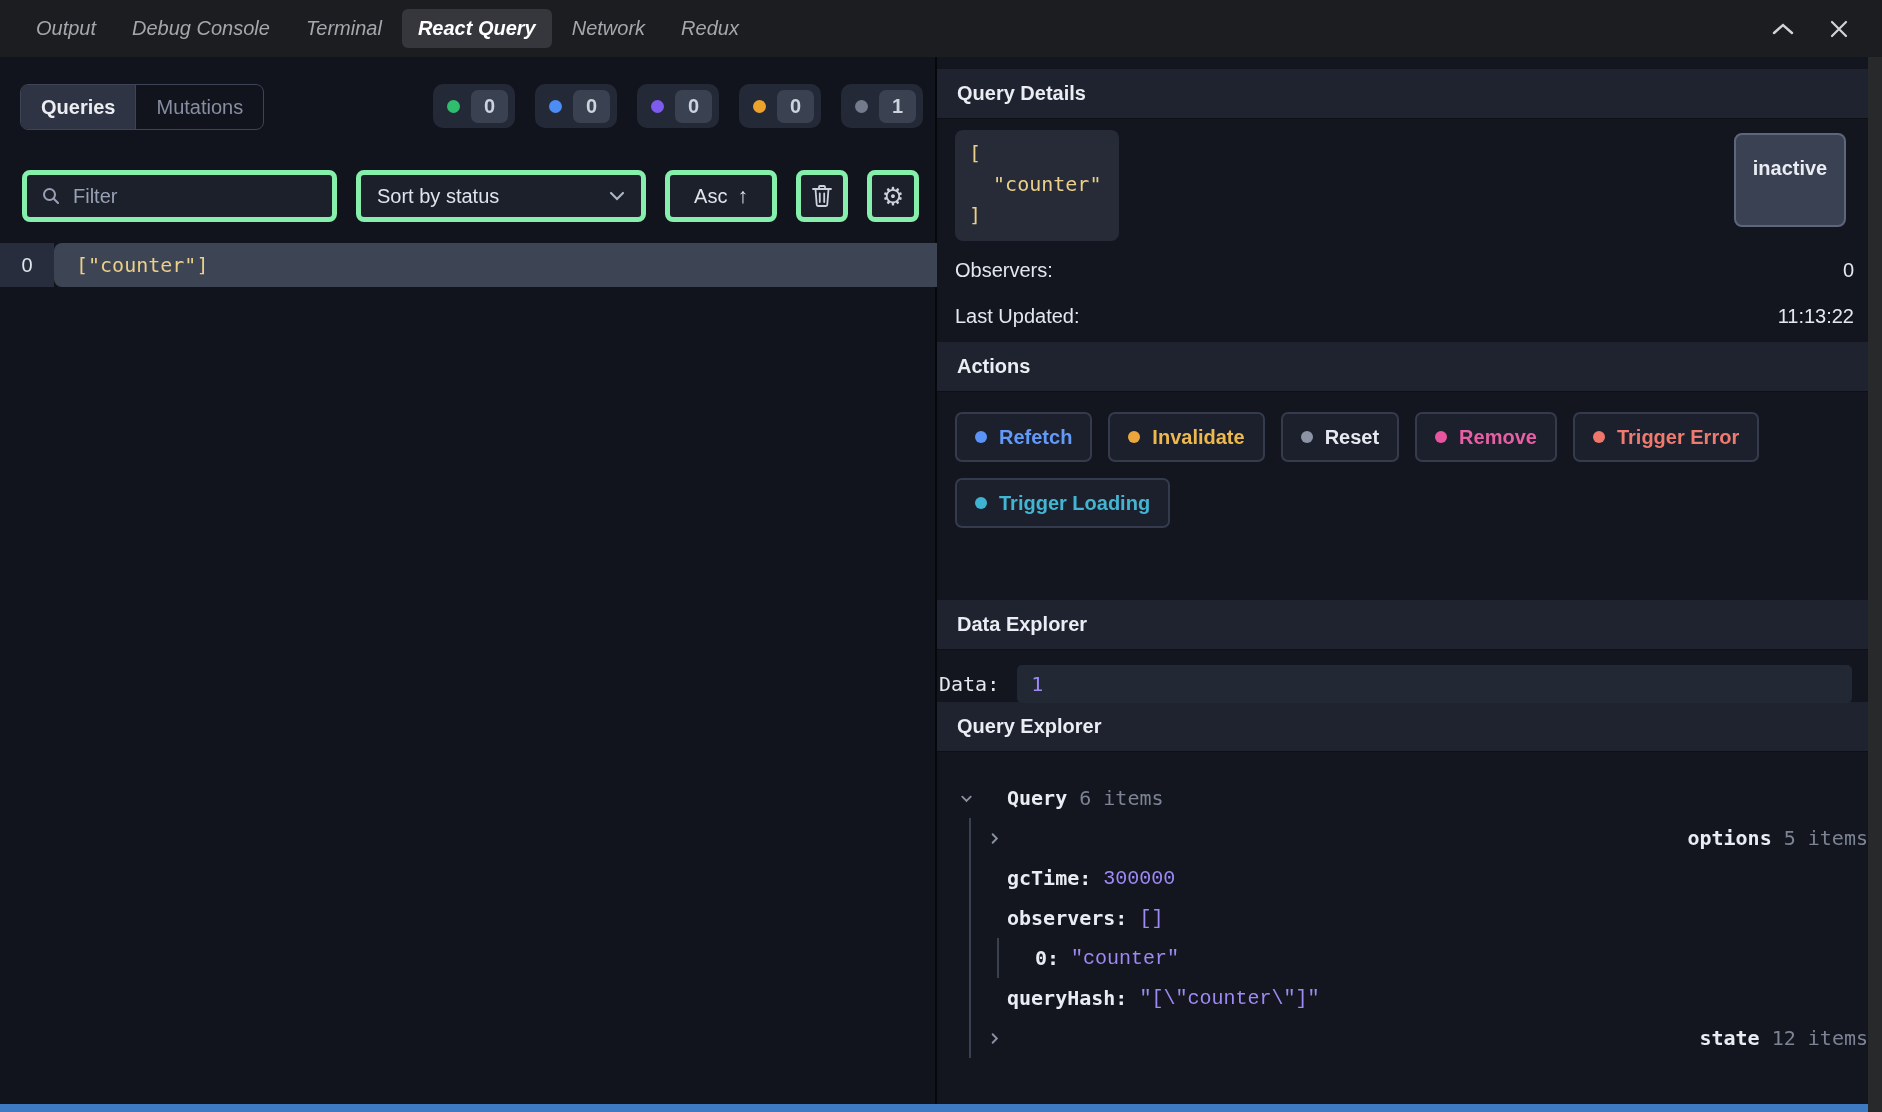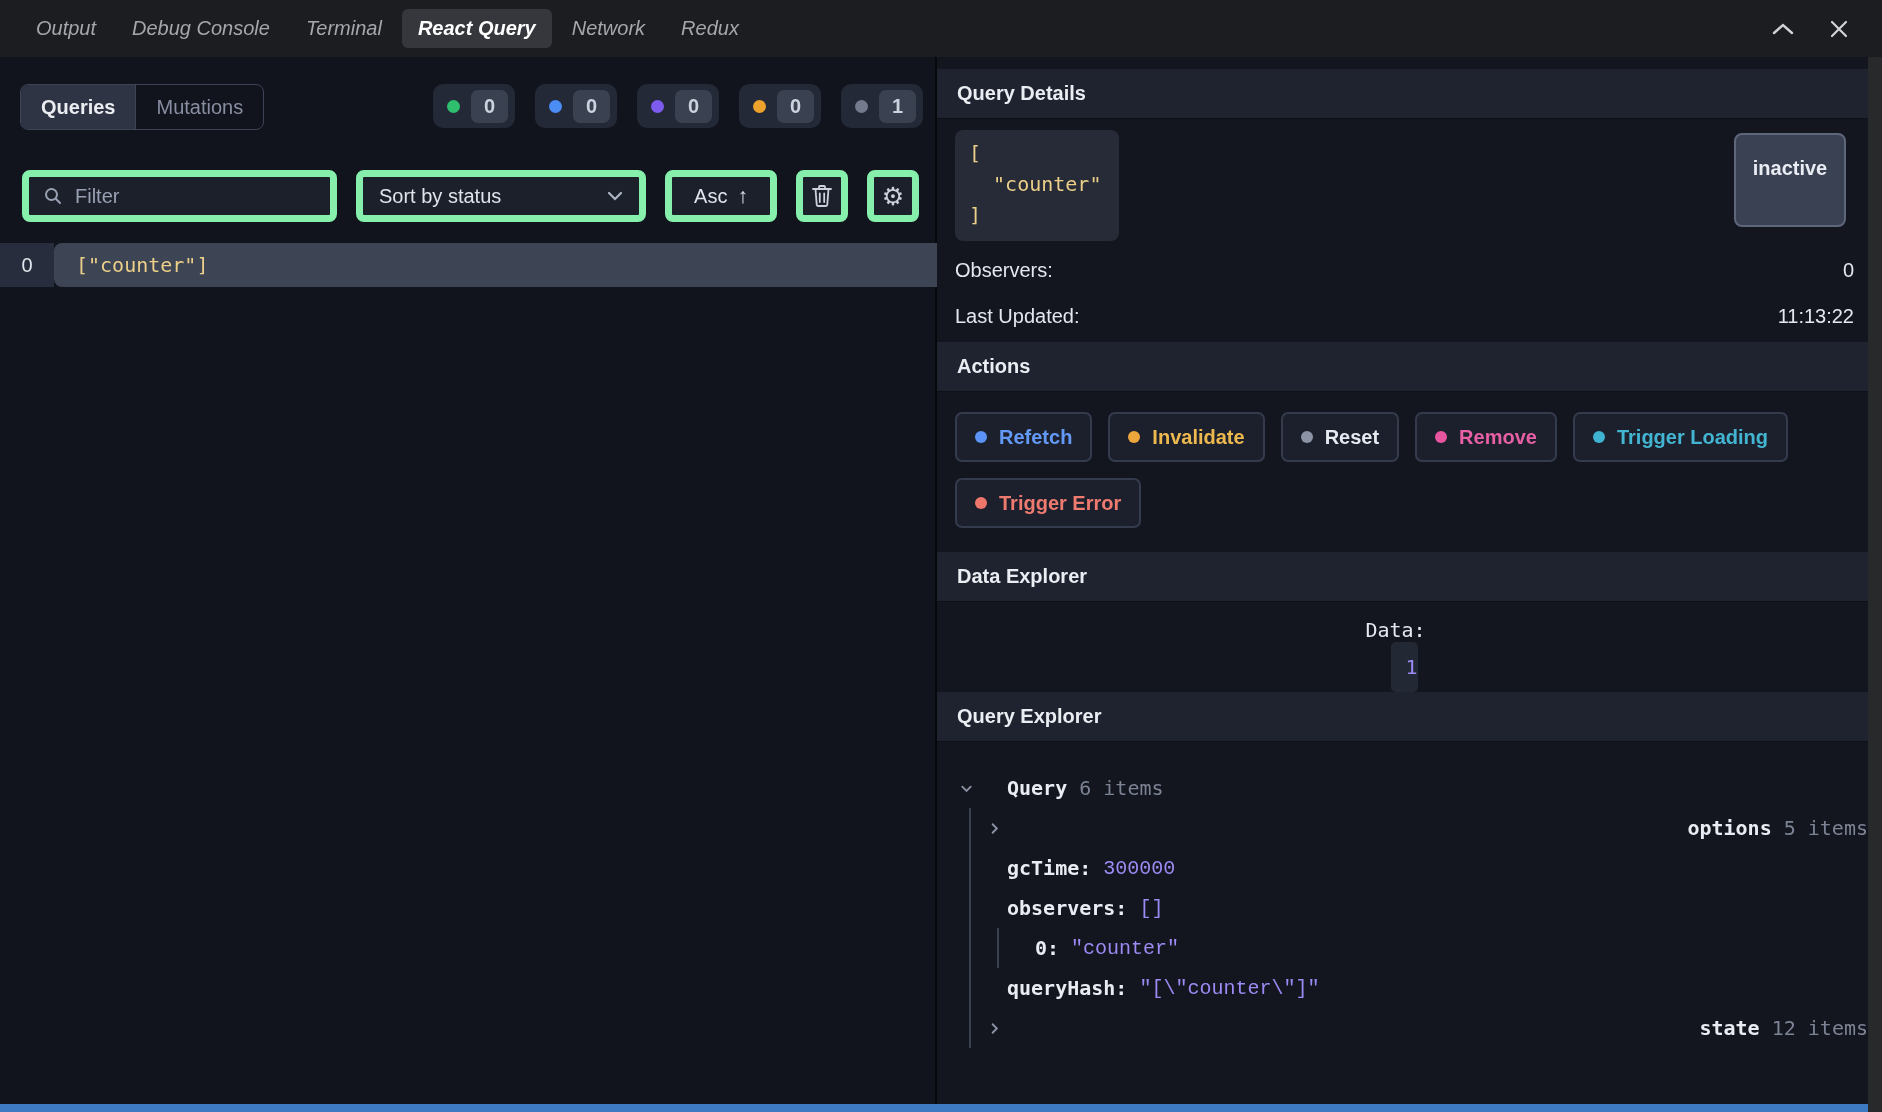--- a/index.html
+++ b/index.html
@@ -33,21 +33,21 @@
 
   .badges{position:absolute;left:433px;top:27px;display:flex;gap:20px;}
   .badge{height:44px;display:flex;align-items:center;gap:11px;background:#242937;
          border-radius:10px;padding:0 7px 0 14px;}
   .b-dot{width:13px;height:13px;border-radius:50%;}
   .b-count{min-width:37px;text-align:center;background:#3a4150;border-radius:7px;
            color:#ccd2de;font-size:20px;font-weight:700;padding:5px 7px;}
 
   
   .toolbar2{position:absolute;left:22px;top:113px;display:flex;gap:19px;align-items:center;}
-  .ctl{height:52px;background:#1b202b;border:7px solid #86efac;border-radius:8px;
+  .ctl{height:52px;background:#1b202b;border:5px solid #86efac;border-radius:8px;
        color:#dfe3ea;font-size:20px;display:flex;align-items:center;}
   .filter{width:315px;padding:0 14px;gap:10px;}
   .filter input{flex:1;background:transparent;border:none;outline:none;color:#dfe3ea;
                 font-size:20px;font-family:"Liberation Sans",sans-serif;min-width:0;}
   .filter input::placeholder{color:#98a0b3;}
   .sort{width:290px;padding:0 16px;justify-content:space-between;}
   .asc{width:112px;justify-content:center;gap:10px;}
   .arrow-up{font-size:21px;color:#dfe3ea;}
   .iconbtn{width:52px;justify-content:center;}
   .gear-glyph{font-size:25px;color:#ccd1dd;line-height:1;}
@@ -67,28 +67,28 @@
            padding:8px 18px 10px 14px;font-family:"DejaVu Sans Mono",monospace;font-size:20px;
            white-space:pre;line-height:31px;}
   .inactive-badge{position:absolute;right:22px;top:14px;width:112px;height:94px;background:#3a4152;
                   border:2px solid #5d667b;border-radius:8px;color:#e9ecf2;font-size:20px;
                   font-weight:700;display:flex;justify-content:center;align-items:flex-start;
                   padding-top:22px;}
   .kv-rows{position:absolute;left:18px;right:14px;top:128px;}
   .kv-row{display:flex;justify-content:space-between;align-items:center;height:46px;
           font-size:20px;color:#e3e7ee;}
 
-  .actions-body{height:160px;padding:20px 0 0 18px;display:flex;flex-wrap:wrap;gap:16px;
+  .actions-body{height:208px;padding:20px 0 0 18px;display:flex;flex-wrap:wrap;gap:16px;
                 align-content:flex-start;width:910px;}
   .abtn{display:inline-flex;align-items:center;gap:12px;height:50px;padding:0 18px;
         background:#1c202c;border:2px solid #343b4d;border-radius:7px;font-size:20px;
         font-weight:700;cursor:default;}
   .a-dot{width:12px;height:12px;border-radius:50%;}
 
-  .data-body{height:90px;display:flex;align-items:center;padding:16px 16px 0 2px;flex-direction:column;}
+  .data-body{height:52px;display:flex;align-items:center;padding:16px 16px 0 2px;}
   .data-label{font-family:"DejaVu Sans Mono",monospace;font-size:20px;color:#e5e9ef;}
   .data-field{flex:1;margin-left:18px;height:38px;background:#232835;border-radius:5px;
               display:flex;align-items:center;padding-left:14px;
               font-family:"DejaVu Sans Mono",monospace;font-size:20px;}
 
   .explorer-body{padding:26px 0 0 22px;font-family:"DejaVu Sans Mono",monospace;font-size:20px;}
   .t-row{height:40px;display:flex;align-items:center;color:#e9ecf2;}
   .t-chev{width:28px;color:#8a91a3;display:flex;align-items:center;}
   .t-chev.right svg{transform:rotate(-90deg);}
   .t-key{font-weight:700;color:#e9ecf2;margin-left:20px;}
@@ -227,26 +227,26 @@
           </div>
           <div class="abtn">
             <span class="a-dot" style="background-color: rgb(140, 147, 165);"></span>
             <span style="color: rgb(230, 233, 240);">Reset</span>
           </div>
           <div class="abtn">
             <span class="a-dot" style="background-color: rgb(231, 85, 158);"></span>
             <span style="color: rgb(231, 95, 164);">Remove</span>
           </div>
           <div class="abtn">
+            <span class="a-dot" style="background-color: rgb(238, 118, 107);"></span>
+            <span style="color: rgb(239, 122, 111);">Trigger Error</span>
+          </div>
+          <div class="abtn">
             <span class="a-dot" style="background-color: rgb(63, 179, 210);"></span>
             <span style="color: rgb(67, 181, 210);">Trigger Loading</span>
-          </div>
-          <div class="abtn">
-            <span class="a-dot" style="background-color: rgb(238, 118, 107);"></span>
-            <span style="color: rgb(239, 122, 111);">Trigger Error</span>
           </div>
         </div>
 
         <div class="sec-header">Data Explorer</div>
         <div class="data-body">
           <span class="data-label">Data:</span>
           <div class="data-field">
             <span style="color: rgb(156, 138, 245);">1</span>
           </div>
         </div>

